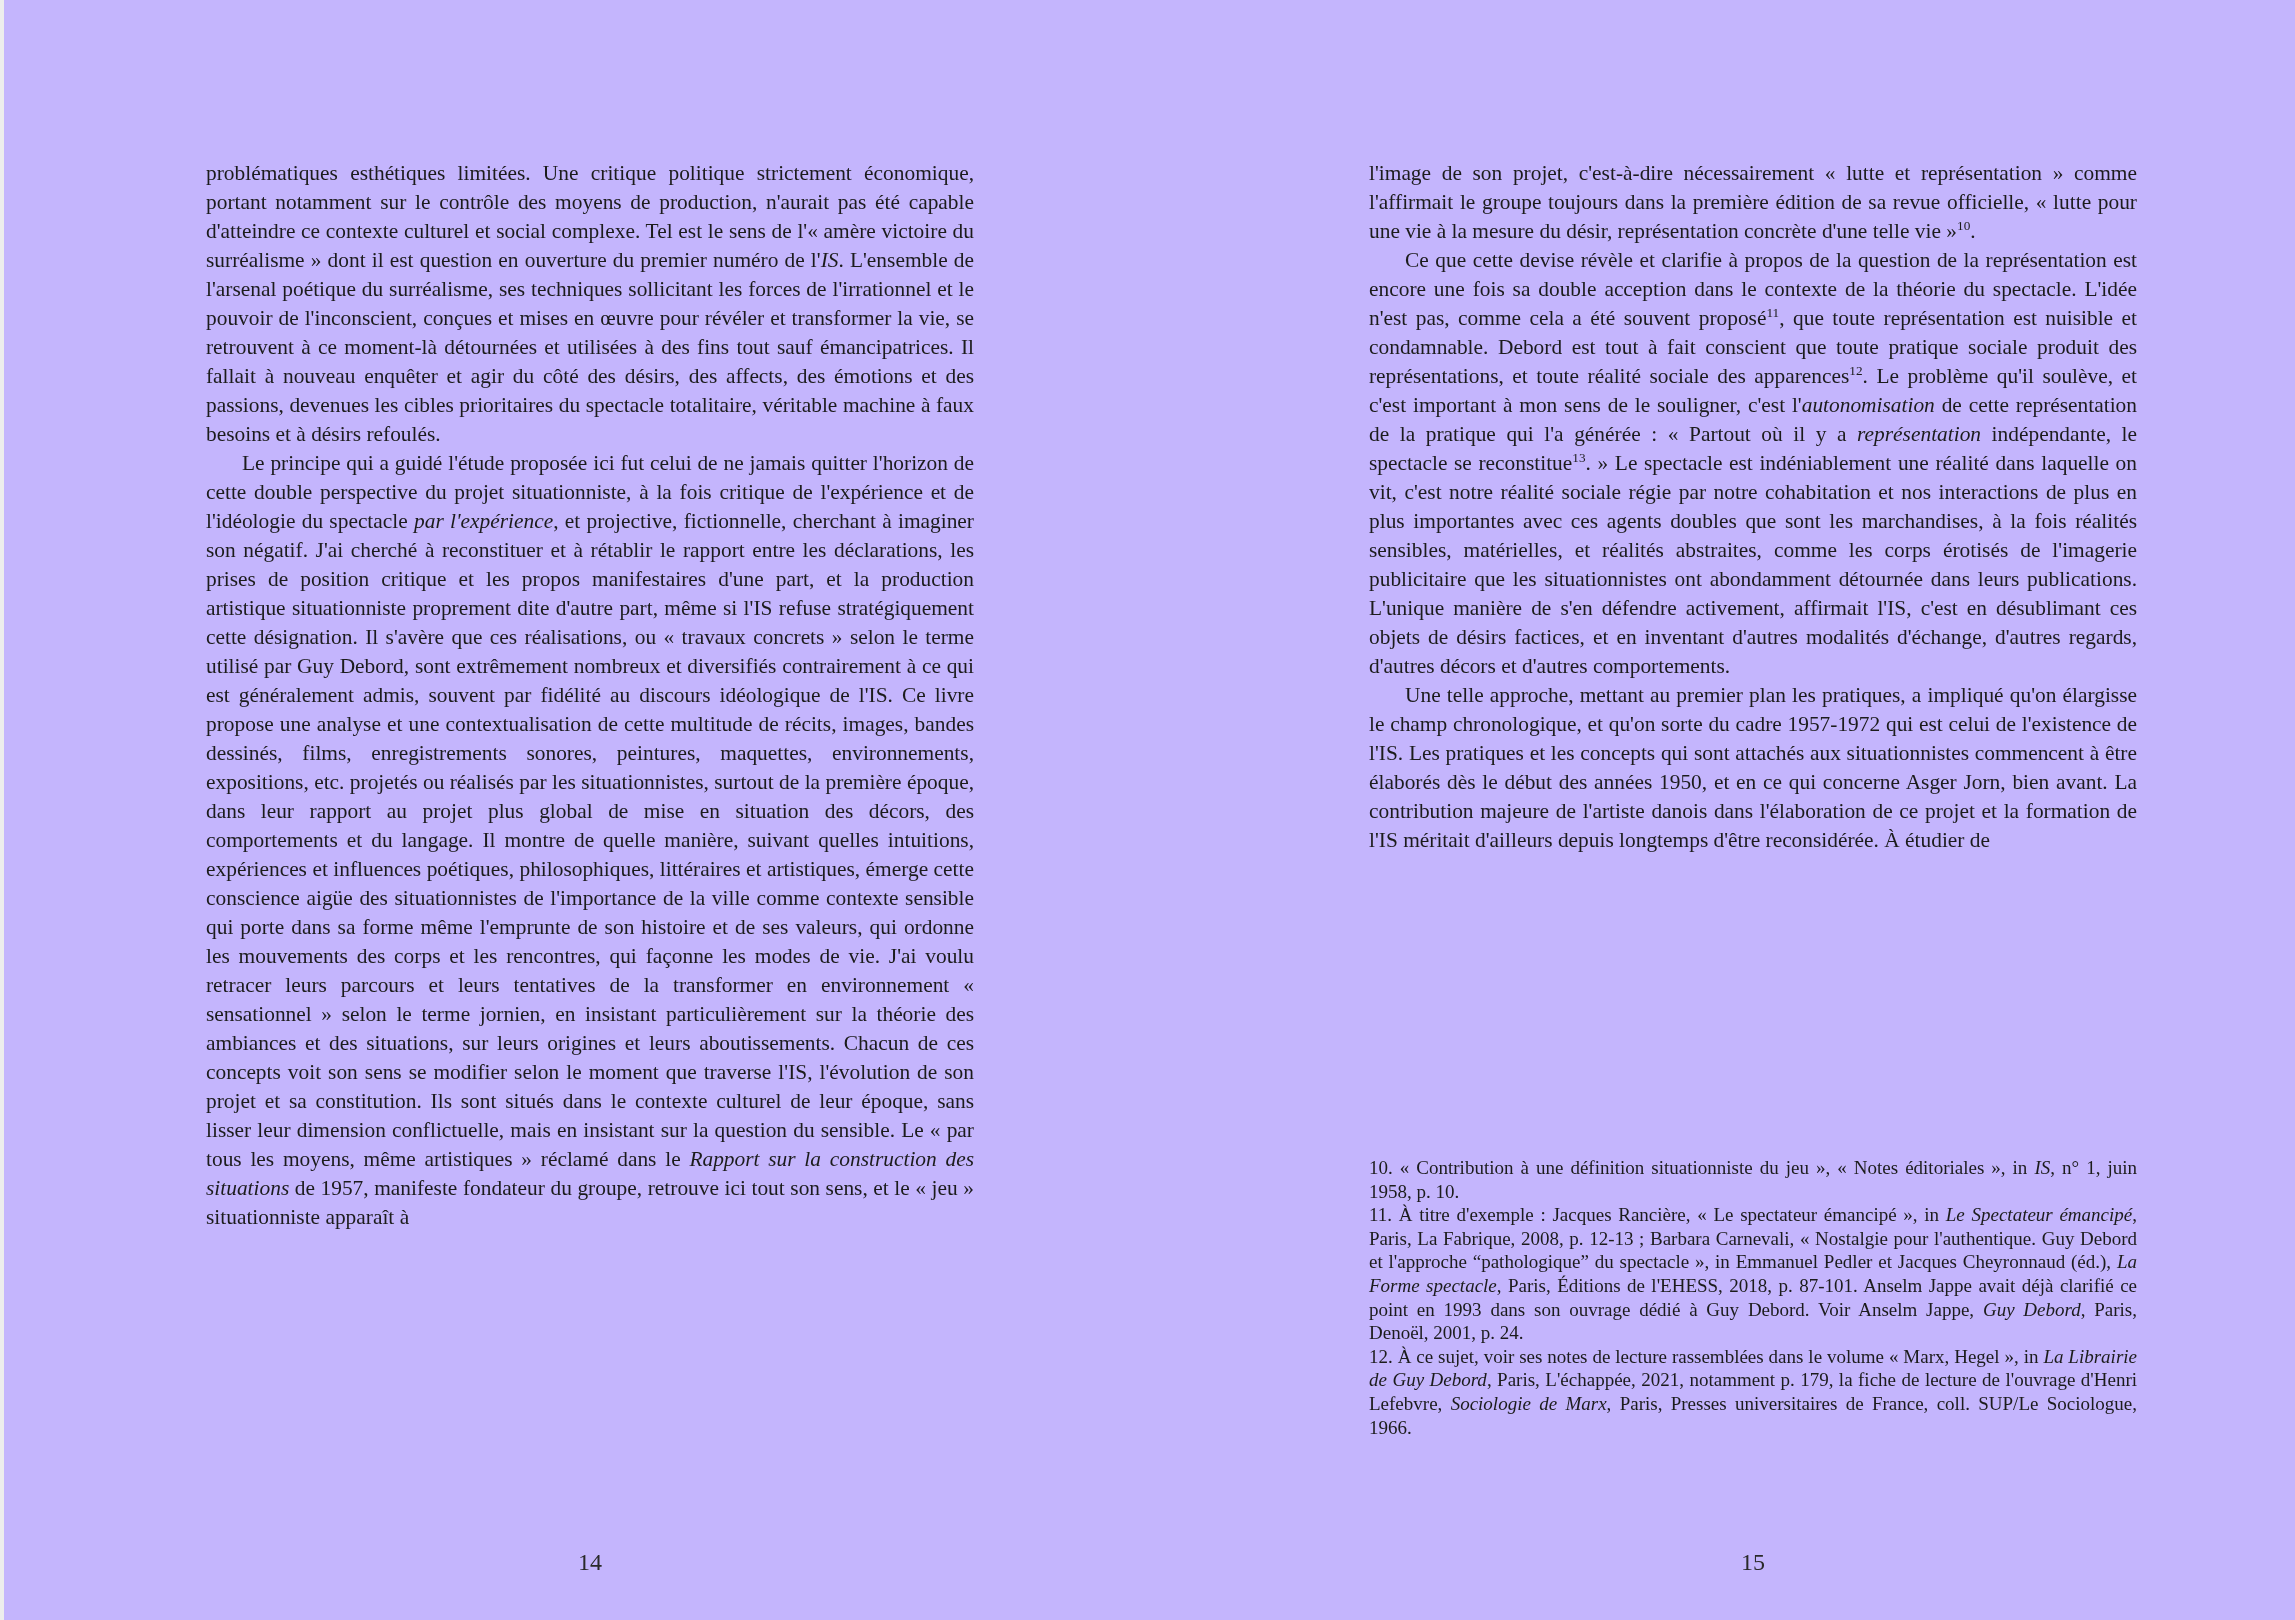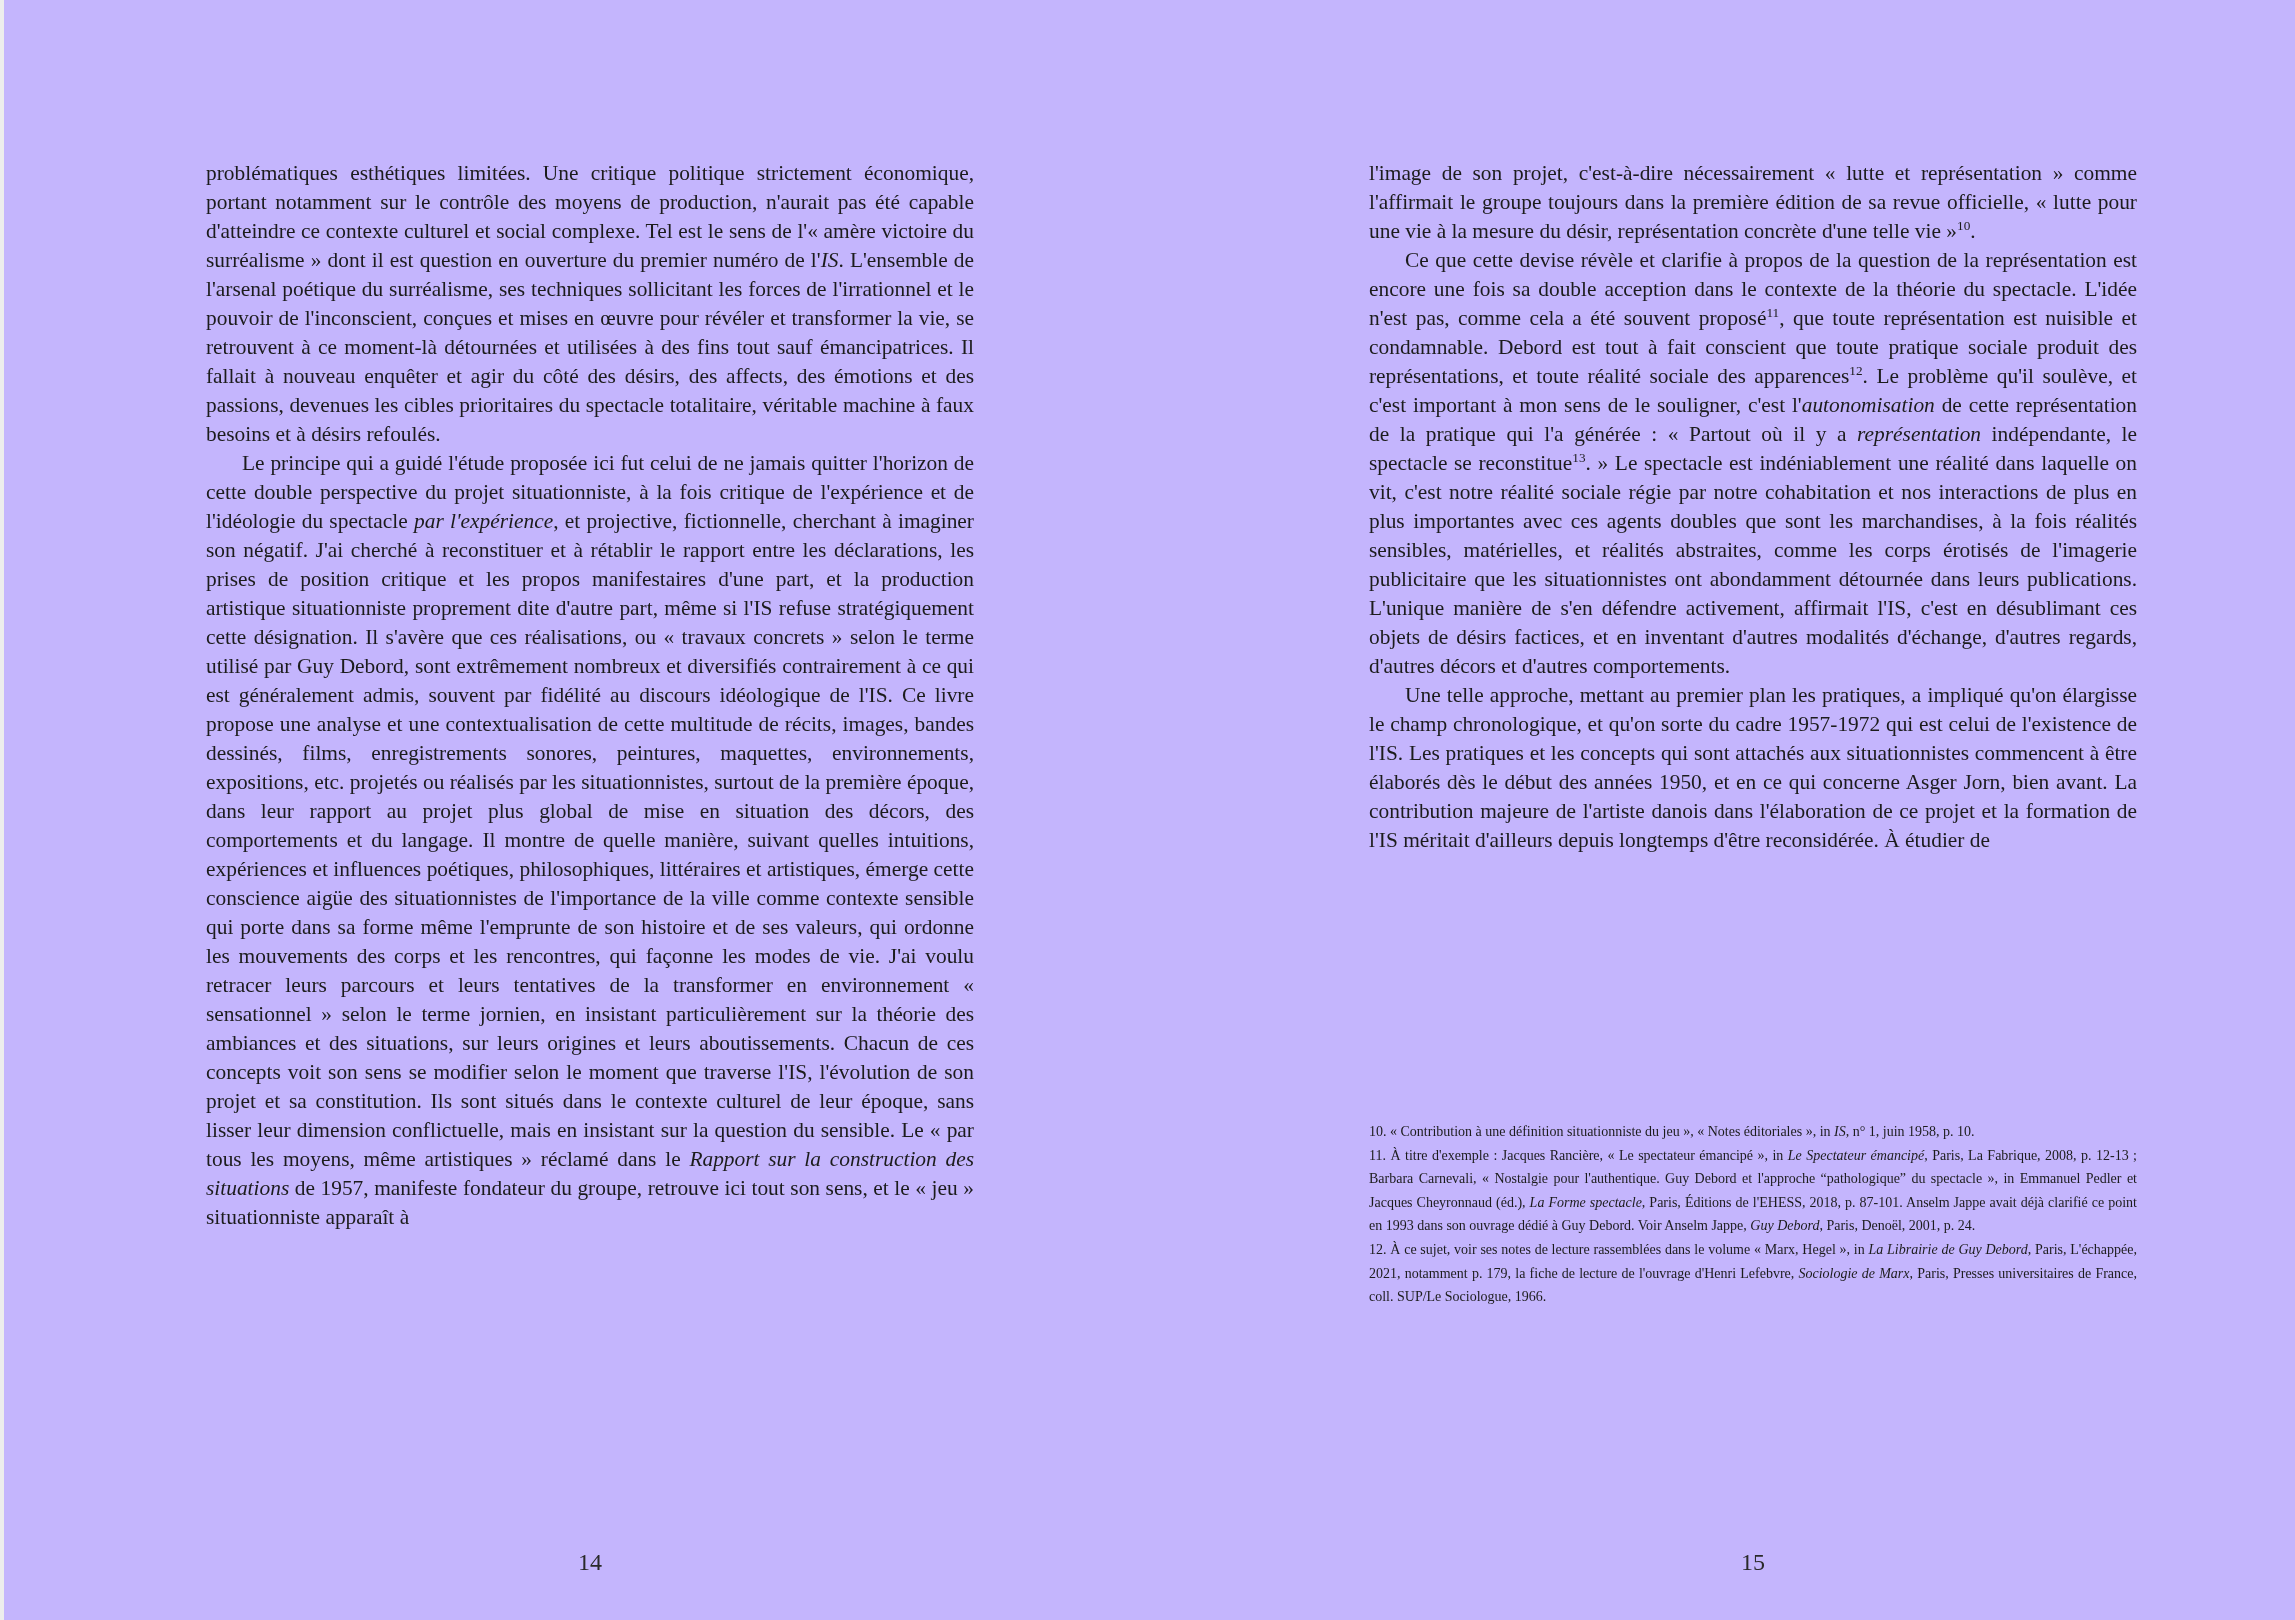--- a/index.html
+++ b/index.html
@@ -41,23 +41,23 @@
     -webkit-hyphens: auto;
   }
   .page.left  .body-text { left: 206px; }
   .page.right .body-text { left: 221px; }
 
   p.para, p.fn { margin: 0; padding: 0; }
   p.indent { text-indent: 36px; }
 
   .footnotes {
     position: absolute;
-    top: 1120px;
+    top: 1156px;
     width: 768px;
-    font-size: 14px;
+    font-size: 19px;
     line-height: 23.6px;
     text-align: justify;
     hyphens: auto;
     -webkit-hyphens: auto;
   }
   .page.left  .footnotes { left: 206px; }
   .page.right .footnotes { left: 221px; }
 
   .page-number {
     position: absolute;

